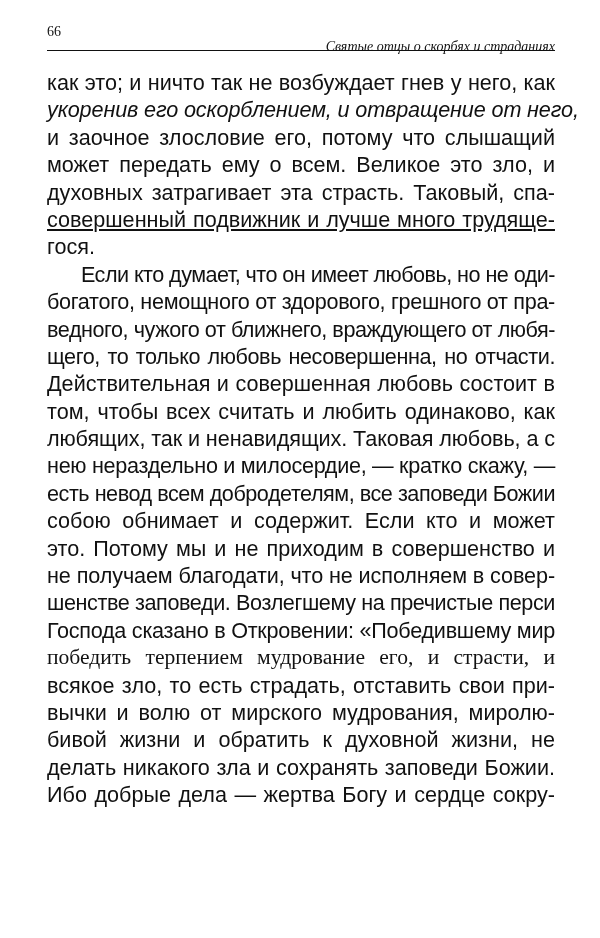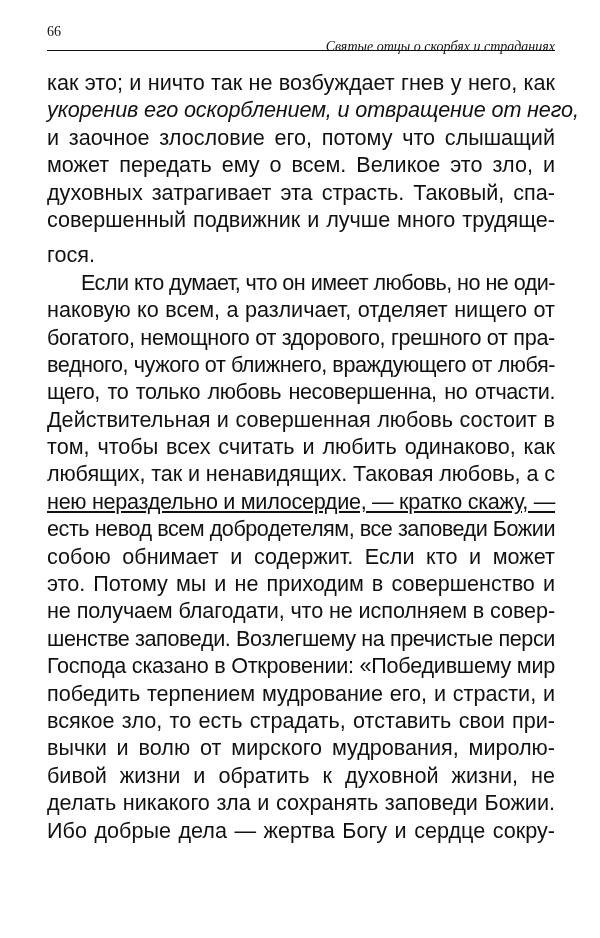--- a/index.html
+++ b/index.html
@@ -5,59 +5,58 @@
   html, body { margin: 0; padding: 0; background: #ffffff; }
   body { width: 600px; height: 938px; position: relative; overflow: hidden; color: #111; }
   .page { position: absolute; left: 47px; top: 0; width: 508px; }
   .running-head { position: absolute; top: 24px; left: 0; width: 508px; height: 26px;
     border-bottom: 1.5px solid #111; font-family: "Liberation Serif", serif; font-size: 14px; }
   .page-number { position: absolute; left: 0; top: 0; }
   .head-title { position: absolute; right: 0; top: 15px; font-style: italic; }
   .body-text { position: absolute; top: 69px; left: 0; width: 508px;
     font-family: "Liberation Sans", sans-serif; font-size: 21.6px; line-height: 27.4px; }
   .line { display: block; text-align: justify; text-align-last: justify; white-space: nowrap; height: 27.4px; }
-  .line.last { text-align-last: left; margin-top: 8px; }
+  .line.last { text-align-last: left; }
   .line.indent { padding-left: 34px; }
 </style>
 </head>
 <body>
 
 <div class="page">
   <div class="running-head">
     <span class="page-number">66</span>
     <span class="head-title">Святые отцы о скорбях и страданиях</span>
   </div>
 
   <div class="body-text">
     <div>
       <span class="line" style="white-space: nowrap;">как это; и ничто так не возбуждает гнев у него, как</span>
       <span class="line" style="white-space: nowrap; letter-spacing: -0.125977px; font-style: italic;">укоренив его оскорблением, и отвращение от него,</span>
       <span class="line" style="white-space: nowrap;">и заочное злословие его, потому что слышащий</span>
       <span class="line" style="white-space: nowrap;">может передать ему о всем. Великое это зло, и</span>
       <span class="line" style="white-space: nowrap;">духовных затрагивает эта страсть. Таковый, спа-</span>
-      <span class="line" style="white-space: nowrap;">совершенный подвижник и лучше много трудяще-</span>
+      <span class="line" style="white-space: nowrap; text-decoration: underline;">совершенный подвижник и лучше много трудяще-</span>
       <span class="line last">гося.</span>
     </div>
     <div>
       <span class="line indent" style="white-space: nowrap; letter-spacing: -0.538737px;">Если кто думает, что он имеет любовь, но не оди-</span>
-      <span class="line" style="white-space: nowrap;">наковую ко всем, а различает, отделяет нищего от</span>
       <span class="line" style="white-space: nowrap; letter-spacing: -0.30625px;">богатого, немощного от здорового, грешного от пра-</span>
       <span class="line" style="white-space: nowrap; letter-spacing: -0.441008px;">ведного, чужого от ближнего, враждующего от любя-</span>
       <span class="line" style="white-space: nowrap; letter-spacing: -0.399554px;">щего, то только любовь несовершенна, но отчасти.</span>
       <span class="line" style="white-space: nowrap;">Действительная и совершенная любовь состоит в</span>
       <span class="line" style="white-space: nowrap;">том, чтобы всех считать и любить одинаково, как</span>
       <span class="line" style="white-space: nowrap; letter-spacing: -0.0864362px;">любящих, так и ненавидящих. Таковая любовь, а с</span>
-      <span class="line" style="white-space: nowrap; letter-spacing: -0.288896px; text-decoration: underline;">нею нераздельно и милосердие, — кратко скажу, —</span>
+      <span class="line" style="white-space: nowrap; letter-spacing: -0.288896px;">нею нераздельно и милосердие, — кратко скажу, —</span>
       <span class="line" style="white-space: nowrap; letter-spacing: -0.462565px;">есть невод всем добродетелям, все заповеди Божии</span>
       <span class="line" style="white-space: nowrap;">собою обнимает и содержит. Если кто и может</span>
       <span class="line" style="white-space: nowrap;">это. Потому мы и не приходим в совершенство и</span>
       <span class="line" style="white-space: nowrap; letter-spacing: -0.0973307px;">не получаем благодати, что не исполняем в совер-</span>
       <span class="line" style="white-space: nowrap; letter-spacing: -0.399601px;">шенстве заповеди. Возлегшему на пречистые перси</span>
       <span class="line" style="white-space: nowrap; letter-spacing: -0.252378px;">Господа сказано в Откровении: «Победившему мир</span>
-      <span class="line" style="white-space: nowrap;">победить терпением мудрование его, и страсти, и</span>
+      <span class="line" style="white-space: nowrap; font-family: Liberation Serif, serif;">победить терпением мудрование его, и страсти, и</span>
       <span class="line" style="white-space: nowrap;">всякое зло, то есть страдать, отставить свои при-</span>
       <span class="line" style="white-space: nowrap;">вычки и волю от мирского мудрования, миролю-</span>
       <span class="line" style="white-space: nowrap;">бивой жизни и обратить к духовной жизни, не</span>
       <span class="line" style="white-space: nowrap;">делать никакого зла и сохранять заповеди Божии.</span>
       <span class="line" style="white-space: nowrap;">Ибо добрые дела — жертва Богу и сердце сокру-</span>
 
     </div>
   </div>
 </div>
 

